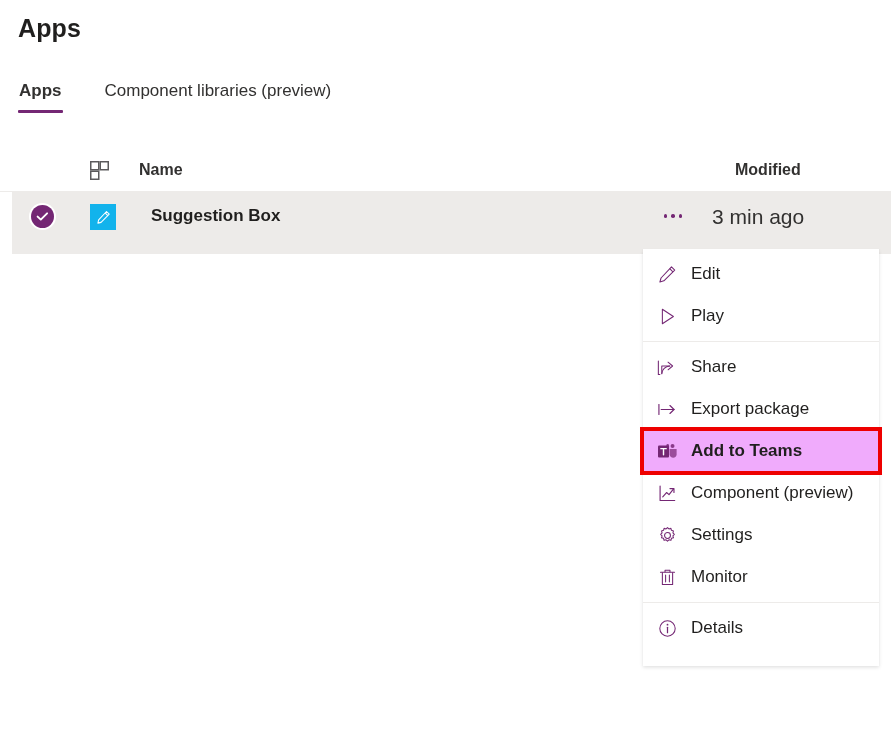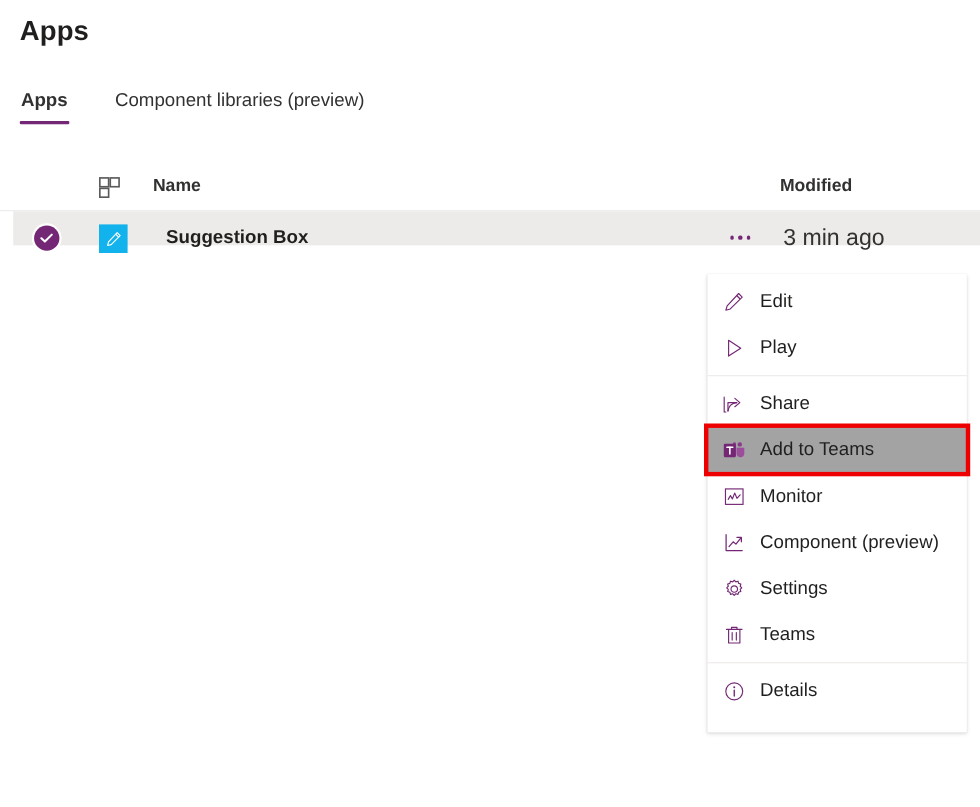--- a/index.html
+++ b/index.html
@@ -83,27 +83,27 @@
   }
   .th-grid-icon {
     position: absolute;
     left: 90px;
     top: 11px;
     width: 19px;
     height: 19px;
     cursor: pointer;
   }
   .th-name { left: 139px; }
-  .th-modified { left: 709px; }
+  .th-modified { left: 735px; }
 
   .row {
     position: relative;
     margin-left: 12px;
     margin-right: 0;
-    height: 31px;
+    height: 62px;
     background: #edebe9;
     cursor: pointer;
   }
   .row-check {
     position: absolute;
     left: 19px;
     top: 13px;
     width: 23px;
     height: 23px;
     border-radius: 50%;
@@ -200,21 +200,22 @@
   }
   .ctx-sep {
     height: 1px;
     background: #edebe9;
     margin: 4px 0;
   }
   .ctx-item.highlighted {
     outline: 4px solid #ee0000;
     outline-offset: -1px;
     z-index: 4;
-    background: #a3a3a3;
+    background: #f0abfc;
+    font-weight: bold;
   }
 </style>
 </head>
 <body>
 
 <div class="page-title">Apps</div>
 
 <div class="pivot">
   <div class="pivot-tab selected">
     <span>Apps</span>
@@ -289,44 +290,45 @@
       <svg width="20" height="19" viewBox="0 0 21 20" fill="none">
         <path d="M1.4 3.2 V17.4 H3.0" stroke="#742774" stroke-width="1.1" stroke-linecap="round"></path>
         <path d="M5.0 16.6 V8.4 H13.6" stroke="#742774" stroke-width="1.1" stroke-linejoin="round" stroke-linecap="round"></path>
         <path d="M5.0 16.6 C5.6 11.4 9.0 8.8 13.6 8.4" stroke="#742774" stroke-width="1.1" fill="none"></path>
         <path d="M11.6 4.4 L16.4 8.4 L11.6 12.4" stroke="#742774" stroke-width="1.1" stroke-linejoin="round" stroke-linecap="round" fill="none"></path>
       </svg>
     </span>
     <span class="ctx-label">Share</span>
   </div>
 
+  <div class="ctx-item">
+    <span class="ctx-icon">
+      <svg width="20" height="19" viewBox="0 0 21 20" fill="none">
+        <path d="M2.0 4.8 V15.2" stroke="#742774" stroke-width="1.2" stroke-linecap="round"></path>
+        <path d="M4.4 10 H18.0" stroke="#742774" stroke-width="1.2" stroke-linecap="round"></path>
+        <path d="M13.6 5.8 L17.9 10 L13.6 14.2" stroke="#742774" stroke-width="1.2" stroke-linejoin="round" stroke-linecap="round" fill="none"></path>
+      </svg>
+    </span>
+    <span class="ctx-label">Export package</span>
+  </div>
 
   <div class="ctx-item highlighted">
     <span class="ctx-icon">
       <svg width="21" height="19" viewBox="0 0 22 20" fill="none">
         <circle cx="16.3" cy="4.2" r="2.1" fill="#8a3a8a"></circle>
         <circle cx="11.2" cy="3.6" r="1.4" fill="#8a3a8a"></circle>
         <path d="M13.2 7.4 H20.6 V12.9 C20.6 15.0 19.0 16.5 17.0 16.5 C15.0 16.5 13.2 15.0 13.2 12.9 Z" fill="#9b4d9b"></path>
         <rect x="1.0" y="3.6" width="11.6" height="12.8" rx="1.1" fill="#742774"></rect>
         <path d="M4.0 7.0 H9.6" stroke="#ffffff" stroke-width="1.5" stroke-linecap="round"></path>
         <path d="M6.8 7.0 V13.4" stroke="#ffffff" stroke-width="1.5" stroke-linecap="round"></path>
       </svg>
     </span>
     <span class="ctx-label">Add to Teams</span>
   </div>
 
-  <div class="ctx-item">
-    <span class="ctx-icon">
-      <svg width="19" height="19" viewBox="0 0 20 20" fill="none">
-        <rect x="1.6" y="2.6" width="16.8" height="14.8" stroke="#742774" stroke-width="1.1"></rect>
-        <path d="M4.2 12.6 L6.4 9.0 L8.2 12.2 L10.4 6.6 L12.6 11.6 L15.6 8.2" stroke="#742774" stroke-width="1.1" stroke-linejoin="round" stroke-linecap="round" fill="none"></path>
-      </svg>
-    </span>
-    <span class="ctx-label">Monitor</span>
-  </div>
 
   <div class="ctx-item">
     <span class="ctx-icon">
       <svg width="19" height="19" viewBox="0 0 20 20" fill="none">
         <path d="M2.2 2.2 V17.4 H17.6" stroke="#742774" stroke-width="1.2" stroke-linejoin="round" stroke-linecap="round"></path>
         <path d="M5.0 13.6 L9.0 9.0 L11.6 11.2 L16.4 5.2" stroke="#742774" stroke-width="1.2" stroke-linejoin="round" stroke-linecap="round" fill="none"></path>
         <path d="M12.6 4.8 H16.8 V9.0" stroke="#742774" stroke-width="1.2" stroke-linejoin="round" stroke-linecap="round" fill="none"></path>
       </svg>
     </span>
     <span class="ctx-label">Component (preview)</span>
@@ -344,21 +346,21 @@
 
   <div class="ctx-item">
     <span class="ctx-icon">
       <svg width="19" height="19" viewBox="0 0 20 20" fill="none">
         <path d="M2.6 4.4 H17.4" stroke="#742774" stroke-width="1.1" stroke-linecap="round"></path>
         <path d="M7.4 4.4 V2.4 H12.6 V4.4" stroke="#742774" stroke-width="1.1" stroke-linejoin="round" fill="none"></path>
         <path d="M4.6 4.4 V17.4 H15.4 V4.4" stroke="#742774" stroke-width="1.1" stroke-linejoin="round" fill="none"></path>
         <path d="M8.0 7.4 V14.6 M12.0 7.4 V14.6" stroke="#742774" stroke-width="1.1" stroke-linecap="round"></path>
       </svg>
     </span>
-    <span class="ctx-label">Teams</span>
+    <span class="ctx-label">Monitor</span>
   </div>
 
   <div class="ctx-sep"></div>
 
   <div class="ctx-item">
     <span class="ctx-icon">
       <svg width="19" height="19" viewBox="0 0 20 20" fill="none">
         <circle cx="10" cy="10" r="8.1" stroke="#742774" stroke-width="1.1"></circle>
         <path d="M10 8.8 V14.4" stroke="#742774" stroke-width="1.3" stroke-linecap="round"></path>
         <circle cx="10" cy="6.0" r="0.95" fill="#742774"></circle>

